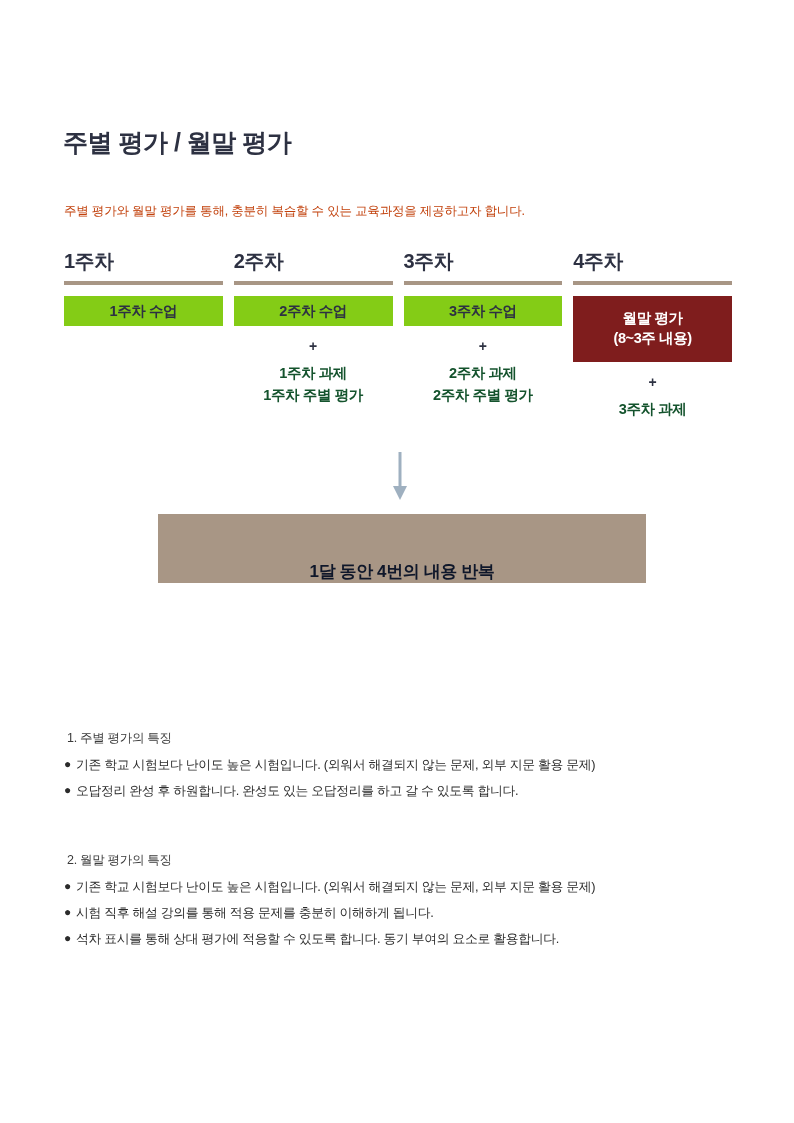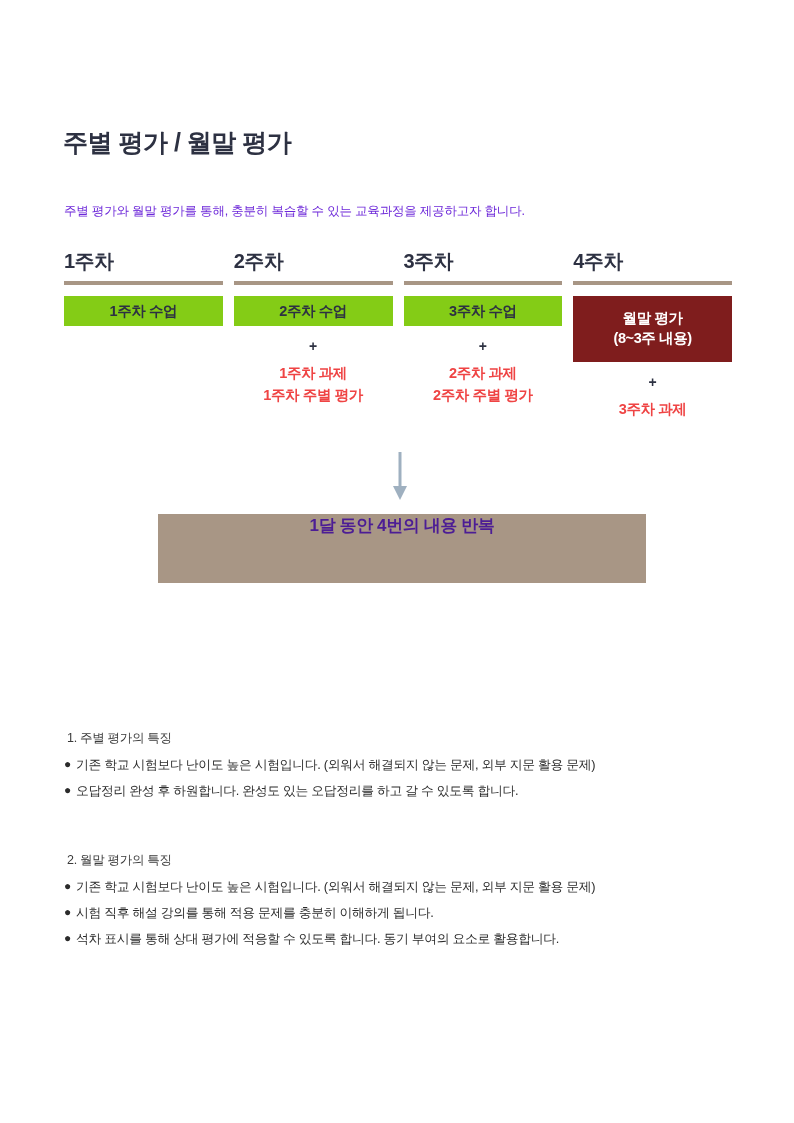--- a/index.html
+++ b/index.html
@@ -28,21 +28,21 @@
     font-size: 25px;
     font-weight: bold;
     color: #2d3142;
     letter-spacing: -0.5px;
   }
   .subtitle {
     position: absolute;
     left: 64px;
     top: 203px;
     font-size: 12.5px;
-    color: #6d28d9;
+    color: #c2410c;
     letter-spacing: -0.2px;
   }
 
   
   .weeks {
     position: absolute;
     left: 64px;
     top: 248px;
     width: 668px;
     display: flex;
@@ -90,21 +90,21 @@
     text-align: center;
     font-size: 14px;
     font-weight: bold;
     color: #2d3142;
   }
   .task-lines {
     margin-top: 8px;
     text-align: center;
     font-size: 14.5px;
     font-weight: bold;
-    color: #ef4444;
+    color: #14532d;
     line-height: 1.55;
     letter-spacing: -0.4px;
   }
 
   
   .arrow {
     position: absolute;
     left: 390px;
     top: 452px;
     width: 20px;
@@ -113,23 +113,23 @@
 
   
   .repeat-banner {
     position: absolute;
     left: 158px;
     top: 514px;
     width: 488px;
     height: 69px;
     background: #a89685;
     display: flex;
-    align-items: flex-start;
+    align-items: flex-end;
     justify-content: center;
-    color: #4c1d95;
+    color: #0f172a;
     font-size: 17px;
     font-weight: bold;
     letter-spacing: -0.4px;
   }
 
   
   .notes {
     position: absolute;
     left: 64px;
     top: 730px;

